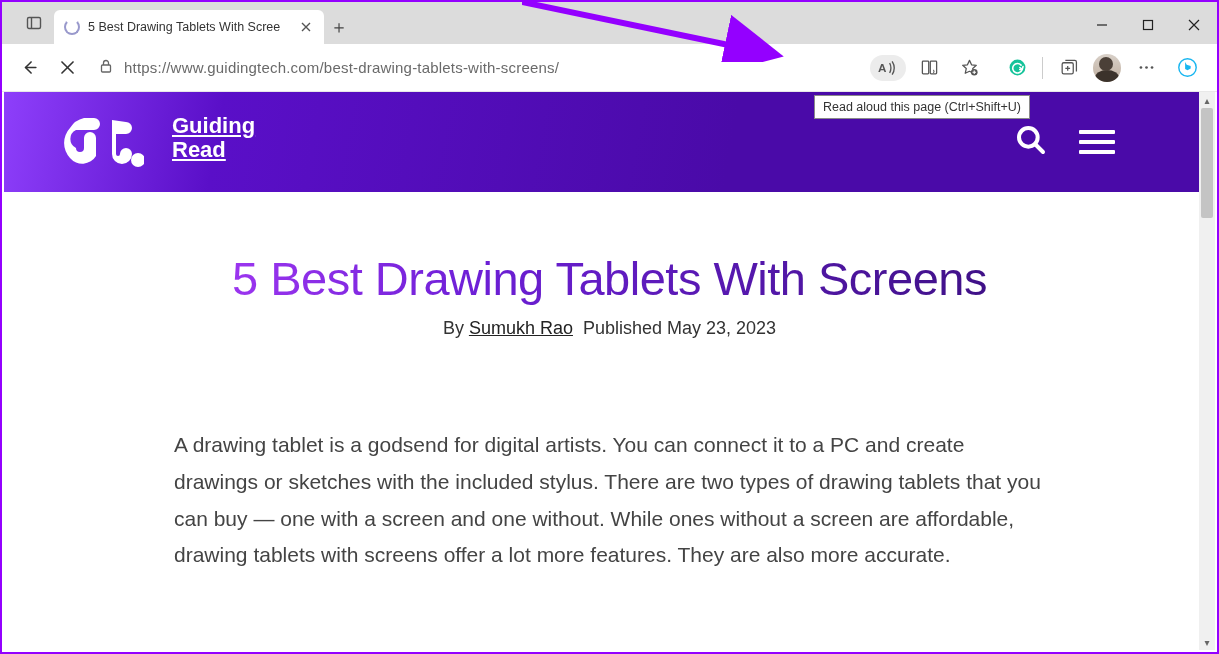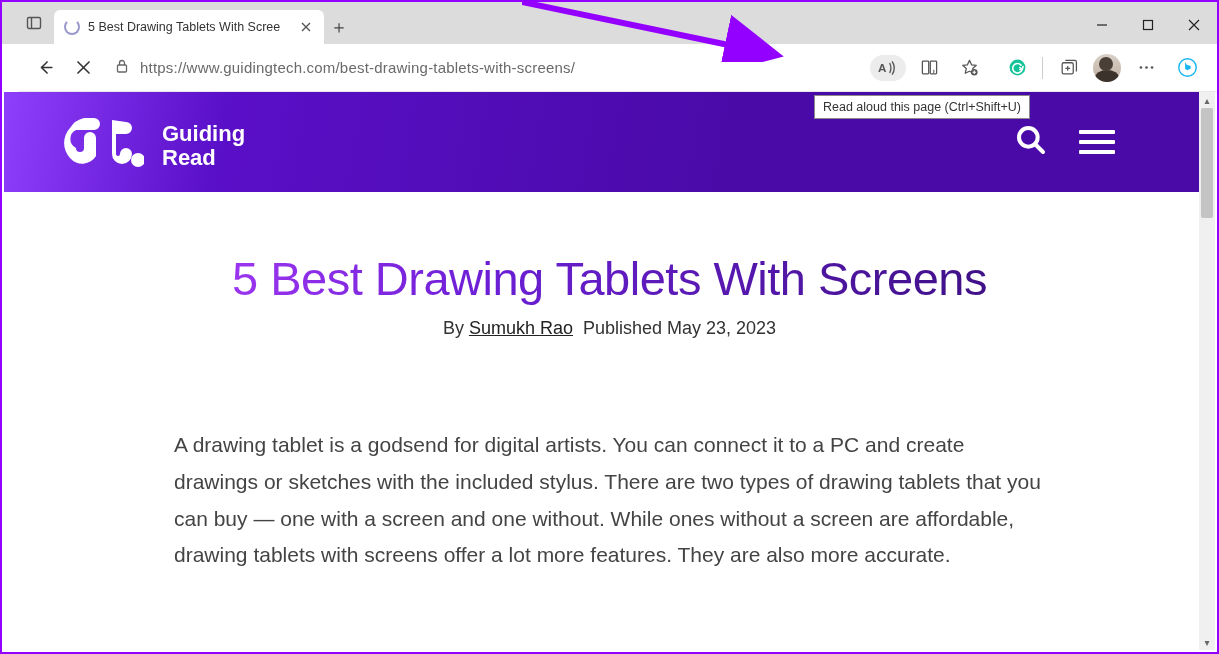--- a/index.html
+++ b/index.html
@@ -39,21 +39,20 @@
 .win-controls { margin-left:auto; display:flex; }
 .win-controls div { width:46px; height:38px; display:flex; align-items:center; justify-content:center; color:#222;}
 .toolbar {
   height: 48px;
   background:#fff;
   display:flex;
   align-items:center;
   padding: 0 10px;
   gap: 4px;
   border-bottom: 1px solid #e8e8e8;
-  margin-left: 16px;
 }
 .tb-btn {
   width:34px; height:34px; display:flex; align-items:center; justify-content:center;
   color:#555; border-radius:4px; cursor:pointer; flex-shrink:0;
 }
 .tb-btn svg { width:19px; height:19px; }
 .addr-wrap { flex:1; display:flex; align-items:center; height:34px; padding:0 10px; border-radius:17px; background:#fff; gap:10px; }
 .addr-wrap .url { font-size:15px; color:#6a6a6a; letter-spacing:0.2px; }
 .addr-right { display:flex; align-items:center; gap:6px; }
 .pill { background:#ececec; border-radius:16px; padding:4px 8px; display:flex; align-items:center; }
@@ -90,21 +89,21 @@
 .scrollbar-thumb{ position:absolute; top:0; left:2px; width:12px; height:110px; background:#c4c4c4; border-radius:2px;}
 .scrollbar-arrow{ position:absolute; left:0; width:16px; height:16px; display:flex; align-items:center; justify-content:center; font-size:10px; color:#666;}
 .site-header{
   height:100px;
   background:linear-gradient(100deg,#8e3ffb 0%, #5a0fc8 18%, #4a0aa8 60%);
   display:flex;
   align-items:center;
   padding:0 60px 0 60px;
   color:#fff;
 }
-.logo-block{ display:flex; align-items:flex-end; gap:18px;}
+.logo-block{ display:flex; align-items:flex-start; gap:28px;text-decoration:underline;}
 .logo-mark{ width:80px; height:56px; position:relative; }
 .logo-text{ font-size:22px; font-weight:700; line-height:1.1;}
 .header-actions{ margin-left:auto; display:flex; align-items:center; gap:32px; padding-right:40px;}
 .hamburger div{ width:36px; height:4px; background:#fff; margin:6px 0; border-radius:1px;}
 .article {
   padding: 60px 170px 0 170px;
   color:#222;
 }
 .article h1 {
   font-size:47px;

